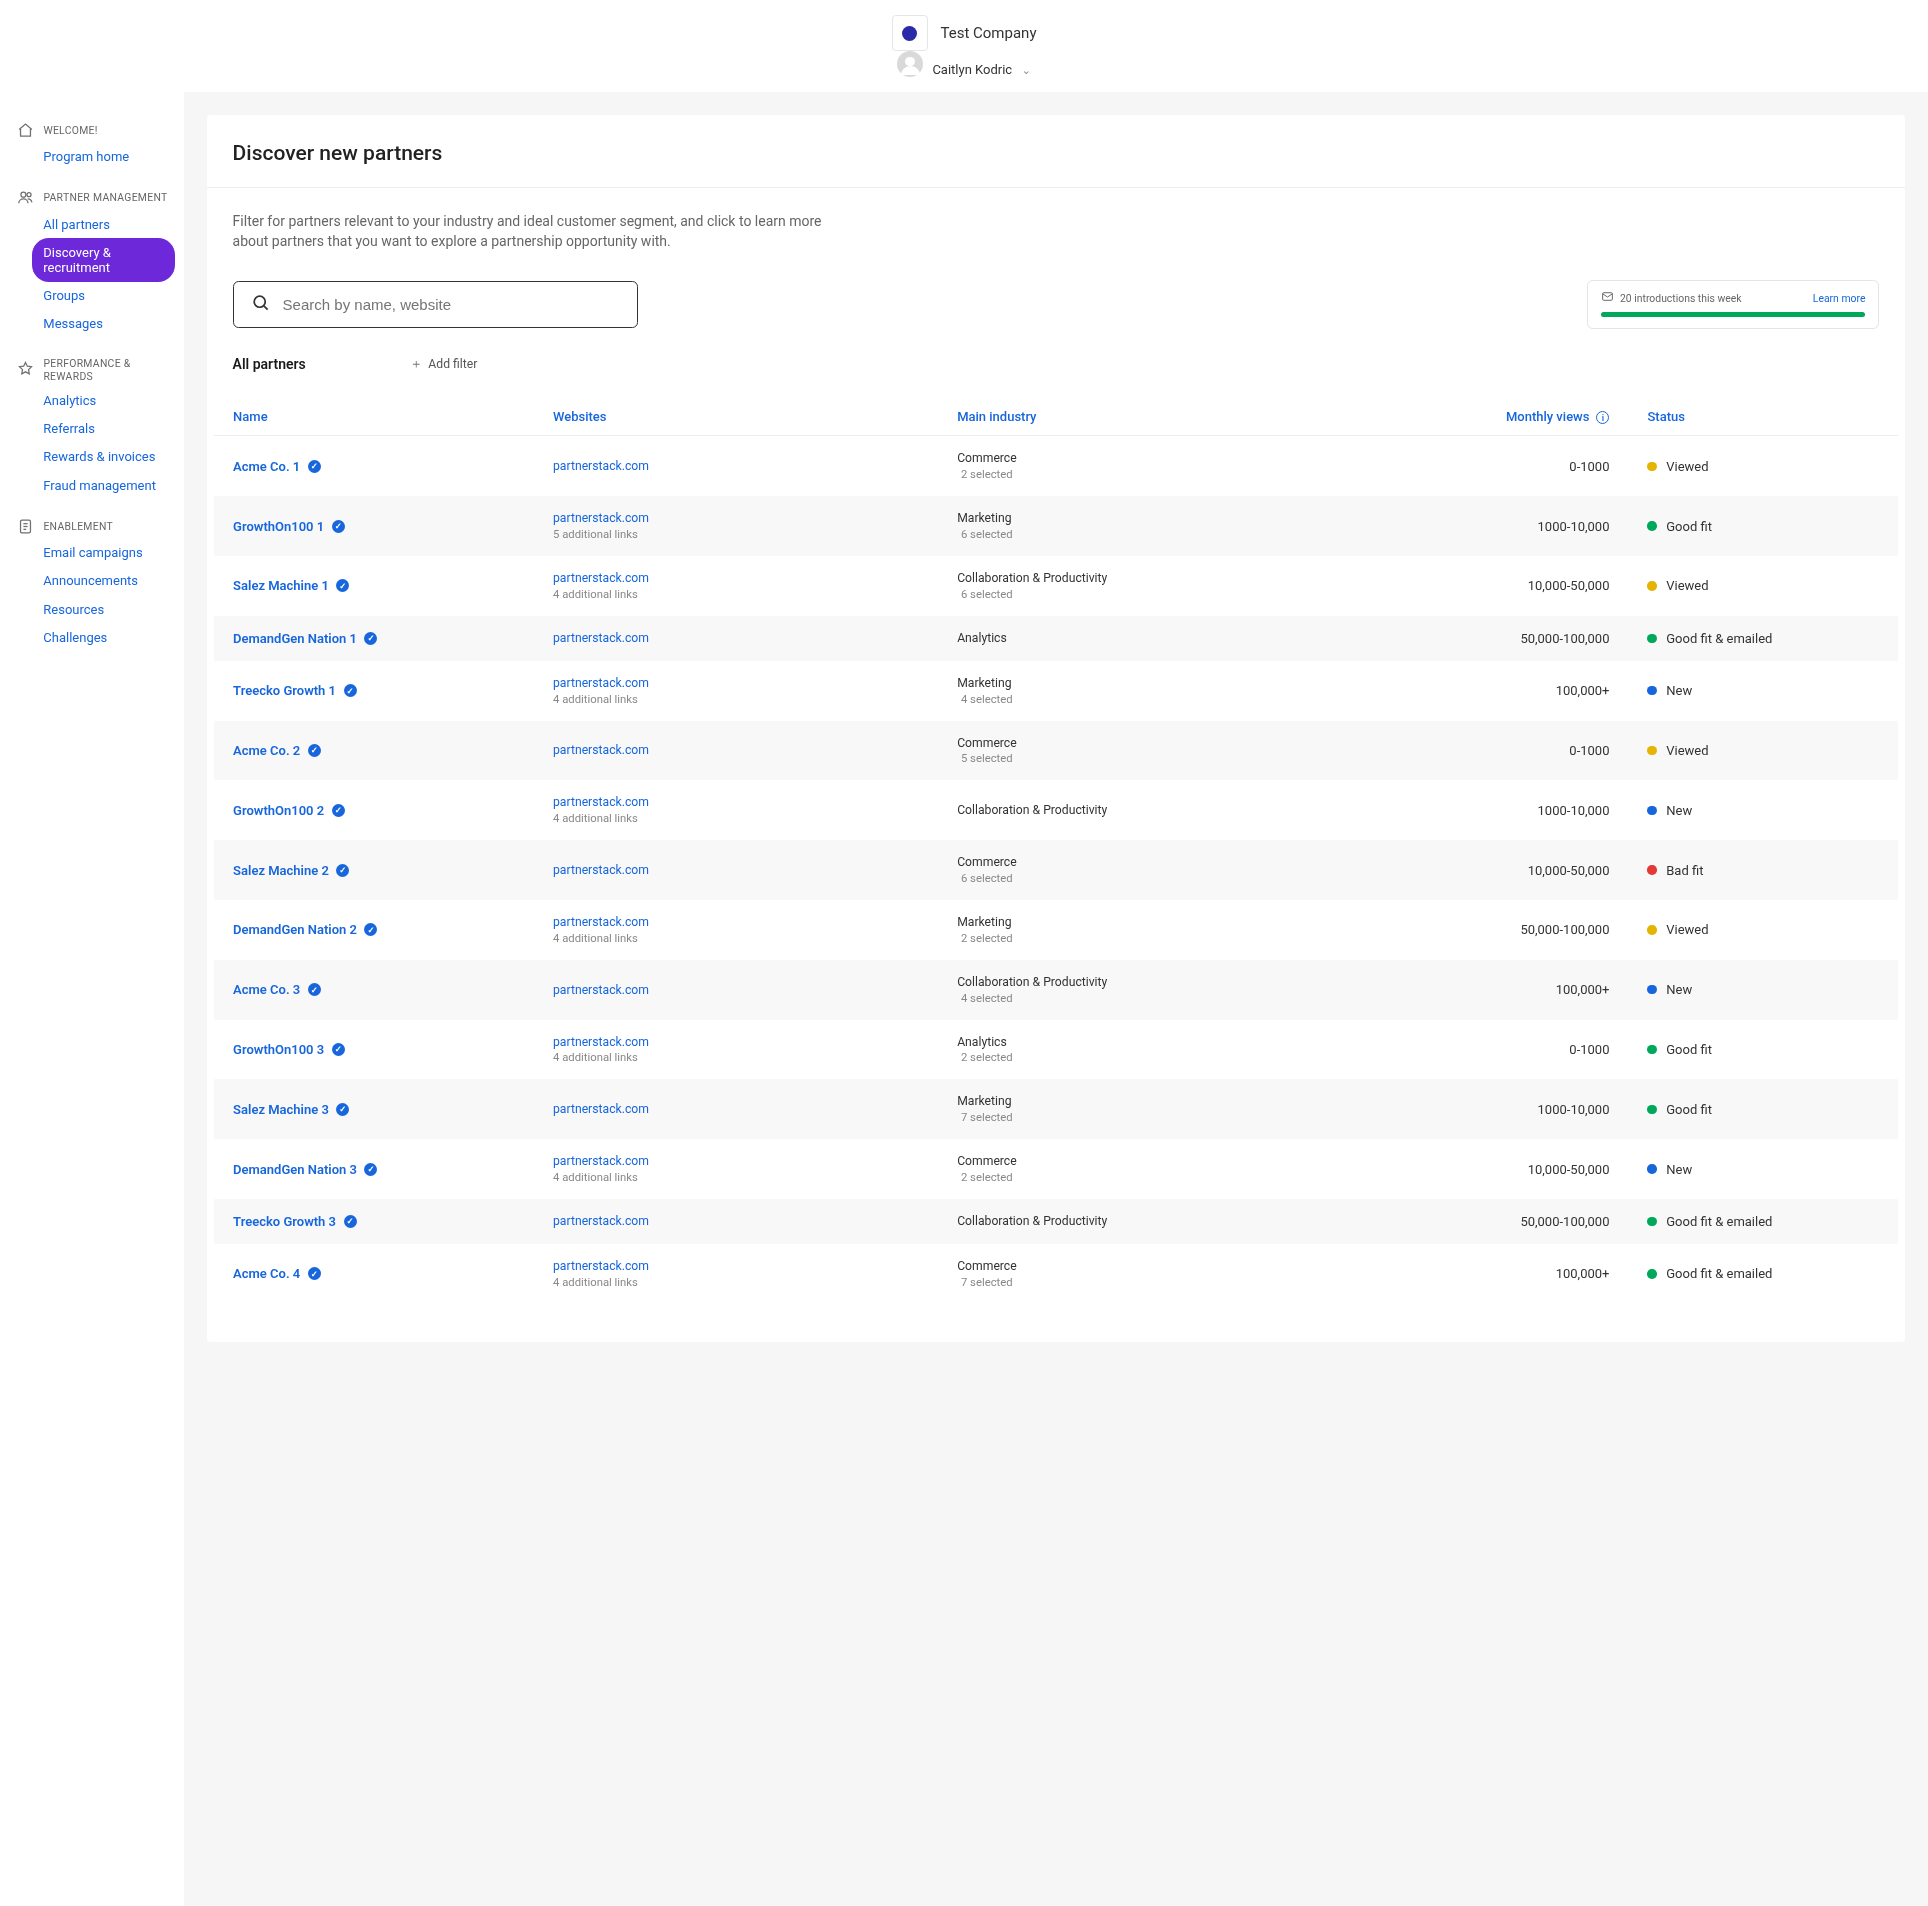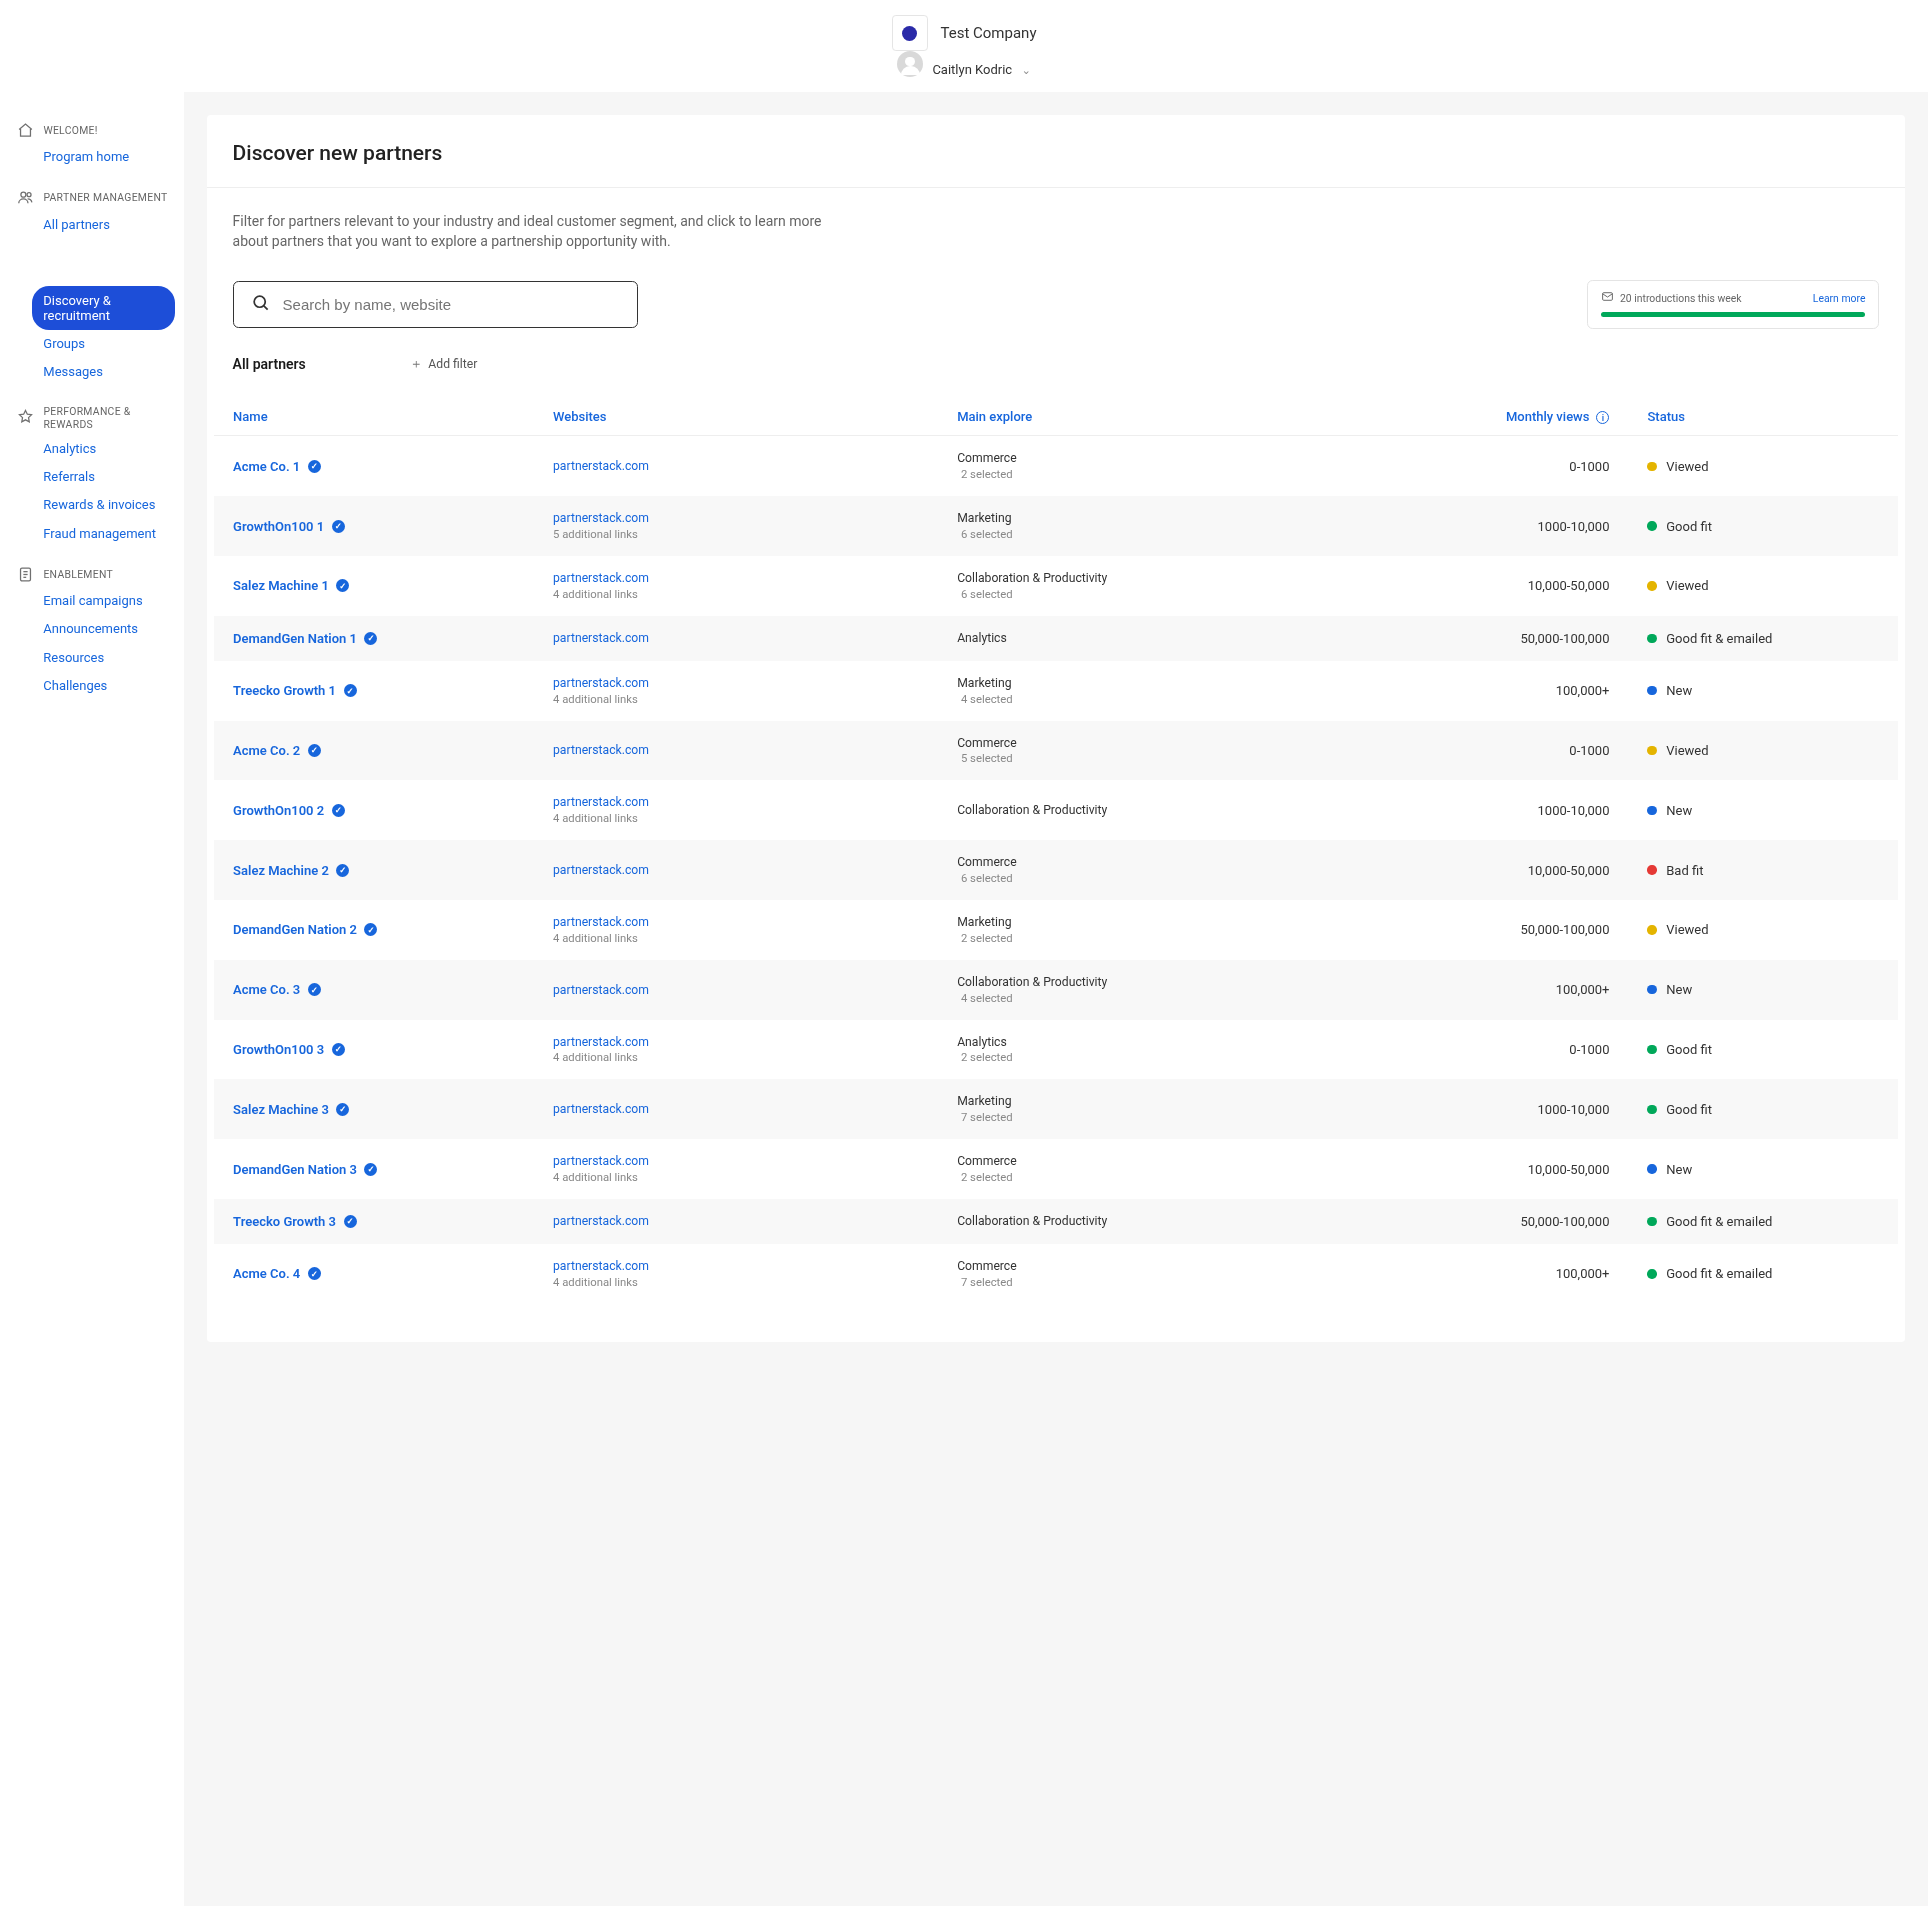--- a/index.html
+++ b/index.html
@@ -49,21 +49,21 @@
       padding: 5.6px 0 3.8px 0;
     }
     .nav-icon {
       width: 17px; height: 17px; display: inline-flex;
       align-items: center; justify-content: center;
       color: #707070; flex-shrink: 0;
     }
     .nav-items { list-style: none; padding-left: 15px; }
     .nav-items li { padding: 6.6px 11.3px; cursor: pointer; font-size: 13px; color: #1766dc; border-radius: 17px; }
     .nav-items li.active {
-      background: #1d4ed8; color: #fff; margin-top: 48px;
+      background: #6d28d9; color: #fff;
     }
     .content-bg {
       flex: 1;
       background: #f6f6f6;
       padding: 22.6px;
       min-height: 100vh;
     }
     .card {
       background: #fff;
       border-radius: 3.8px;
@@ -287,21 +287,21 @@
           <span class="plus">＋</span>
           <span>Add filter</span>
         </span>
       </div>
 
       <table class="table">
         <thead>
           <tr>
             <th class="col-name">Name</th>
             <th class="col-web">Websites</th>
-            <th class="col-ind">Main explore</th>
+            <th class="col-ind">Main industry</th>
             <th class="col-views">
               <span>Monthly views</span>
               <span class="info-icon">i</span>
             </th>
             <th class="col-stat">Status</th>
           </tr>
         </thead>
         <tbody id="tbody">
             <tr>
               <td><span class="pname">Acme Co. 1 <span class="verify-badge">✓</span></span></td>

